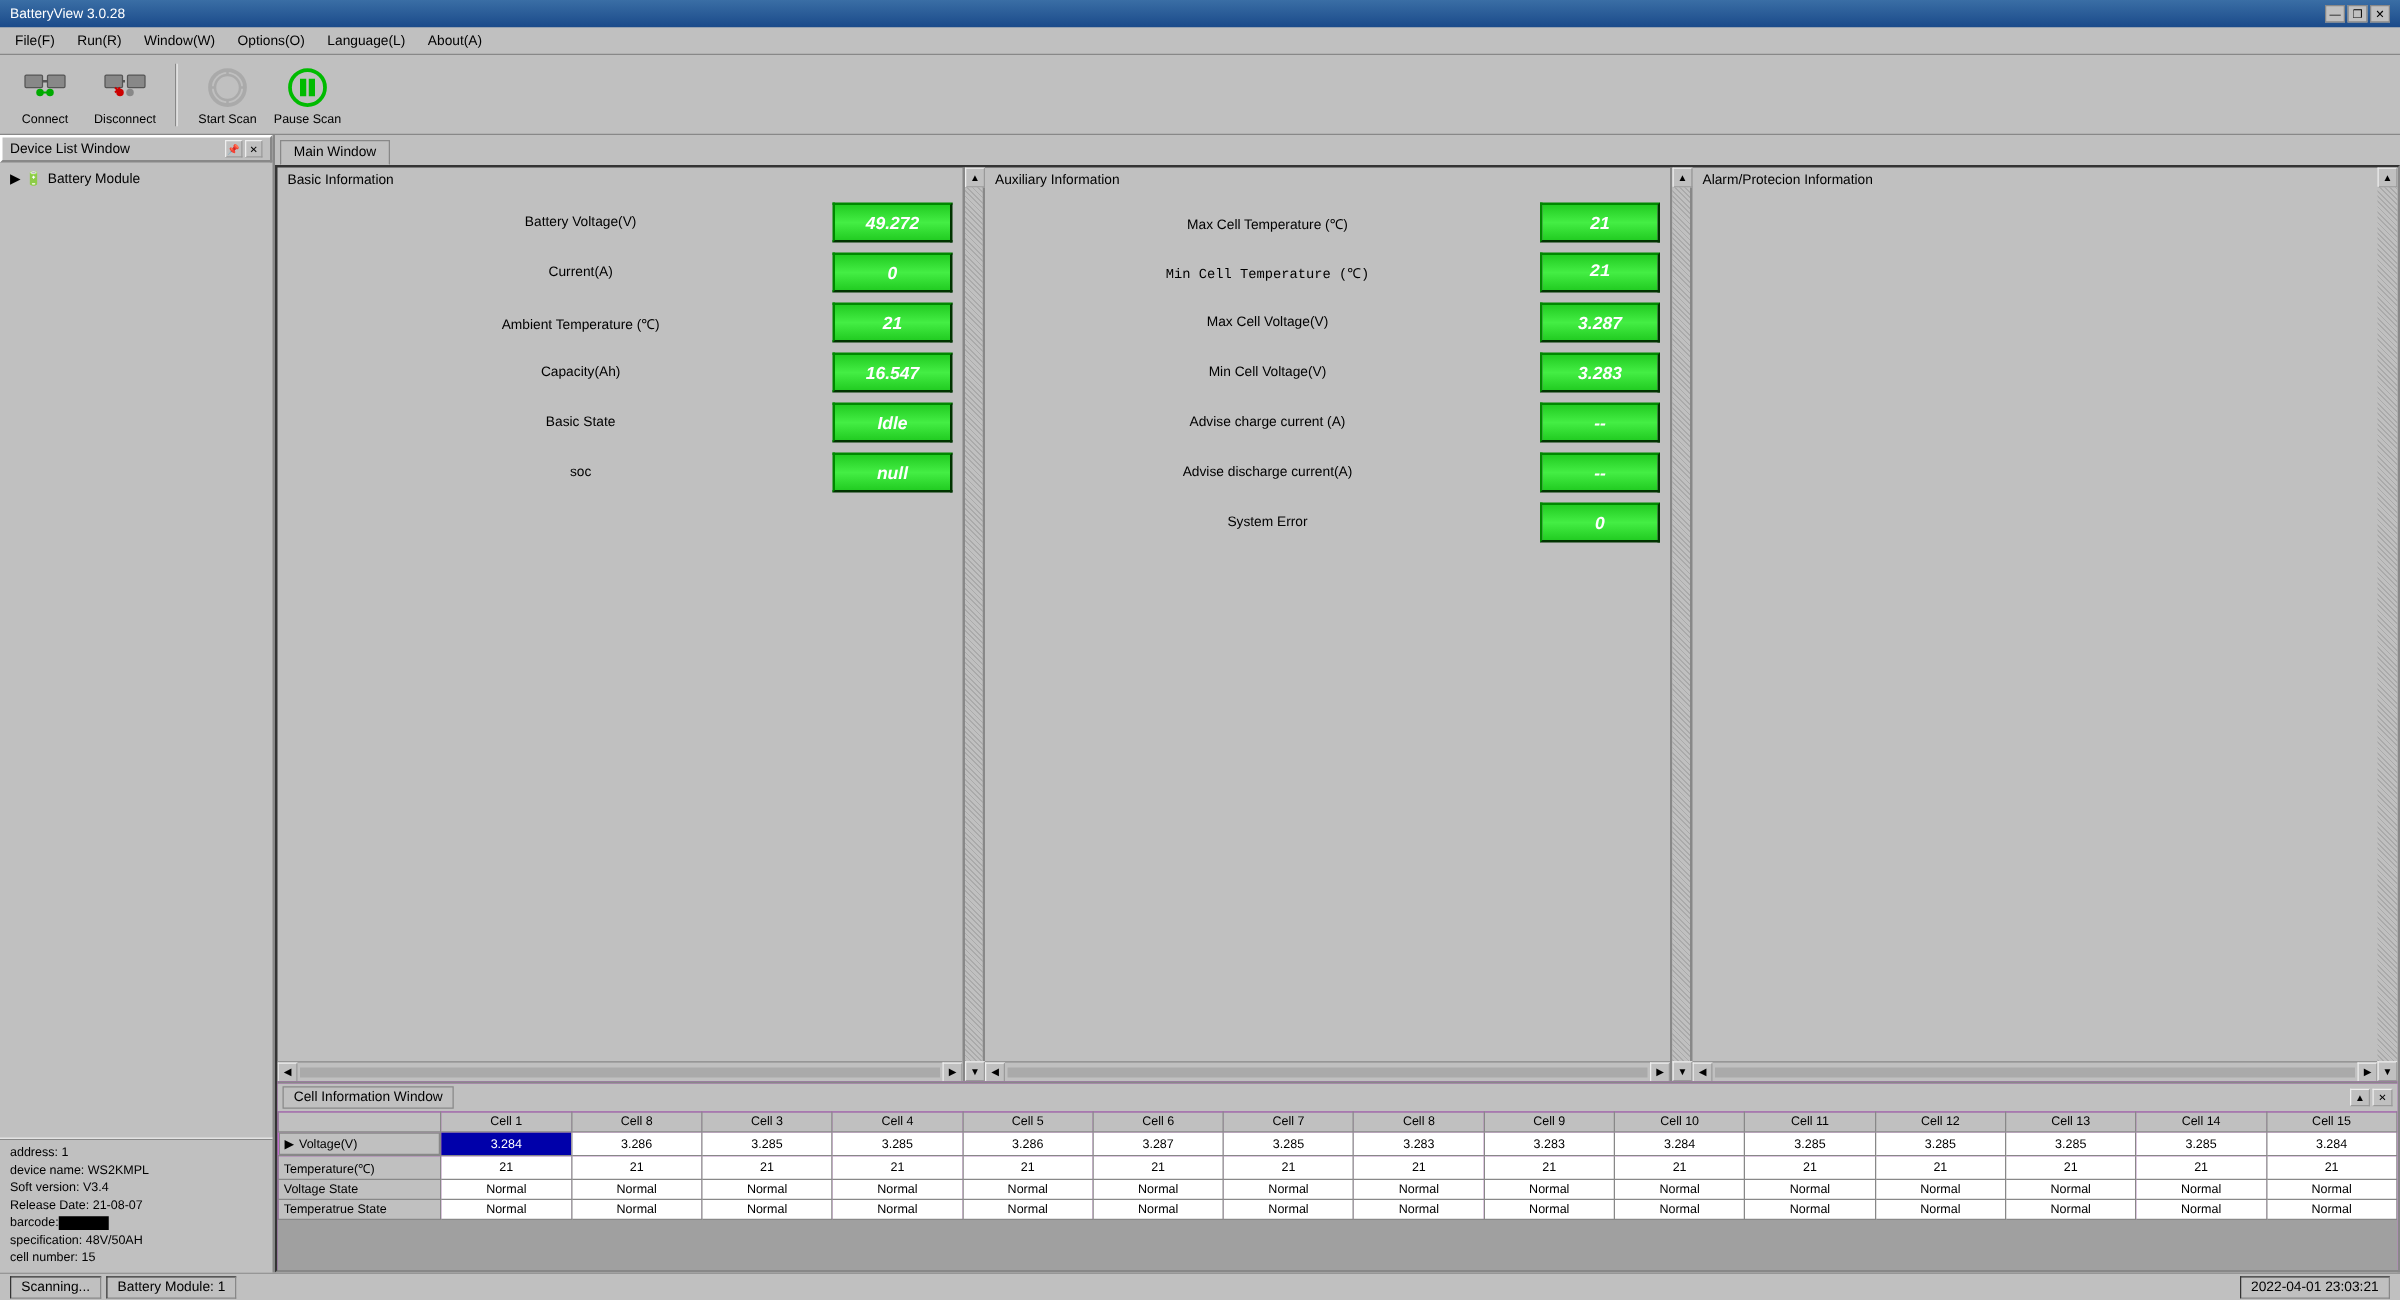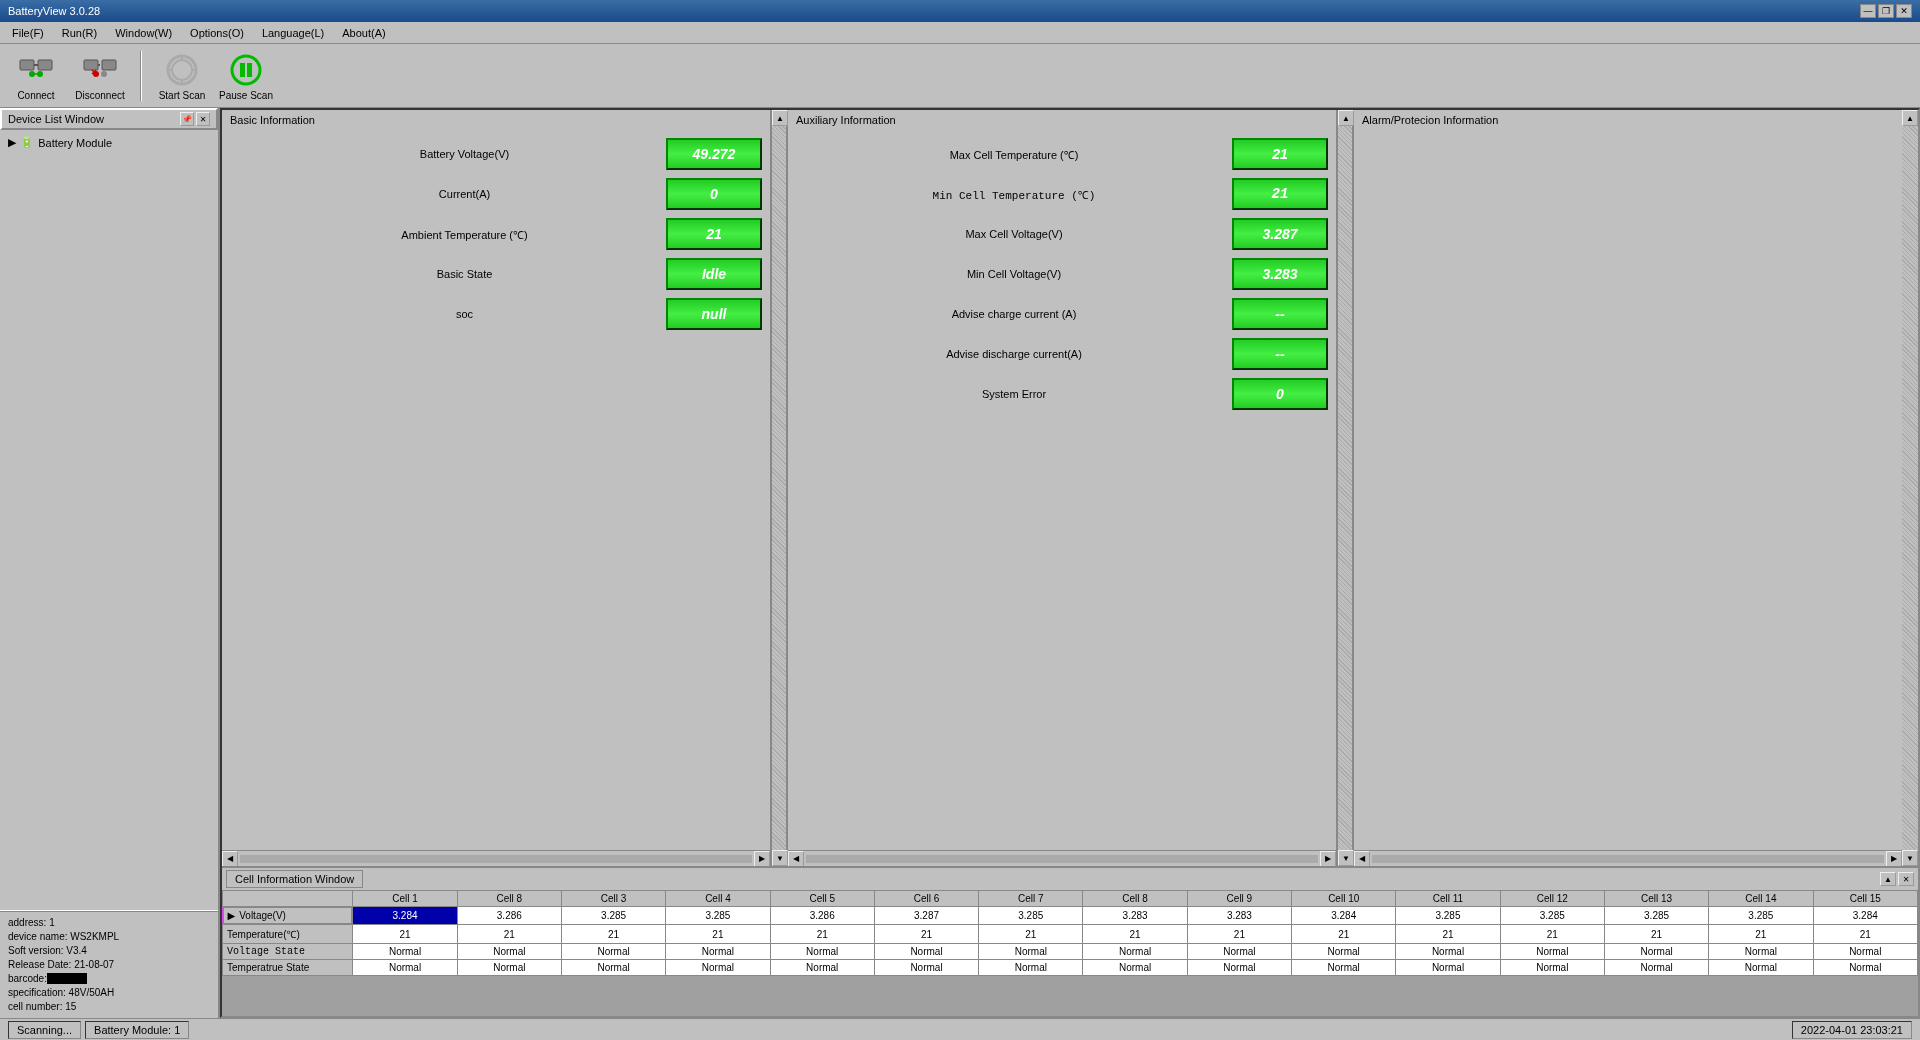--- a/index.html
+++ b/index.html
@@ -149,40 +149,49 @@
         <span>barcode:</span>
         <span style="background:#000; color:#fff; padding:0 20px;"> </span>
       </div>
       <div class="info-line">specification: 48V/50AH</div>
       <div class="info-line">cell number: 15</div>
     </div>
   </div>
 
   <div style="flex:1; display:flex; flex-direction:column; overflow:hidden;">
 
+    <div style="background:#c0c0c0; padding:4px 4px 0; display:flex;">
+      <div style="background:#c0c0c0; border:1px solid #888; border-bottom:1px solid #c0c0c0; padding:3px 10px; font-size:11px; cursor:pointer;">
+        <span>Main Window</span>
+      </div>
+    </div>
 
     <div style="border:2px inset #888; background:#c0c0c0; flex:1; display:flex; flex-direction:column; overflow:hidden; min-height:0;">
 
       <div style="flex:1; display:flex; overflow:hidden; min-height:0;">
 
         <div style="flex:1; border-right:2px solid #888; display:flex; flex-direction:column; overflow:hidden;">
           <div style="padding:4px 8px; font-size:11px;">Basic Information</div>
           <div style="flex:1; overflow:auto; padding:8px; display:flex; flex-direction:column; gap:8px;margin-left:33px;">
 
             <div style="display:flex; align-items:center; justify-content:space-between;">
               <span style="font-size:11px; flex:1; text-align:center;">Battery Voltage(V)</span>
               <div class="green-btn">49.272</div>
             </div>
             <div style="display:flex; align-items:center; justify-content:space-between;">
               <span style="font-size:11px; flex:1; text-align:center;">Current(A)</span>
               <div class="green-btn">0</div>
             </div>
             <div style="display:flex; align-items:center; justify-content:space-between;">
               <span style="font-size:11px; flex:1; text-align:center;">Ambient Temperature (℃)</span>
               <div class="green-btn">21</div>
+            </div>
+            <div style="display:flex; align-items:center; justify-content:space-between;">
+              <span style="font-size:11px; flex:1; text-align:center;">Capacity(Ah)</span>
+              <div class="green-btn">16.547</div>
             </div>
             <div style="display:flex; align-items:center; justify-content:space-between;">
               <span style="font-size:11px; flex:1; text-align:center;">Basic State</span>
               <div class="green-btn">Idle</div>
             </div>
             <div style="display:flex; align-items:center; justify-content:space-between;">
               <span style="font-size:11px; flex:1; text-align:center;">soc</span>
               <div class="green-btn">null</div>
             </div>
           </div>
@@ -337,21 +346,21 @@
                 <td style="border:1px solid #888;padding:2px 4px;text-align:center;background:white;">21</td>
                 <td style="border:1px solid #888;padding:2px 4px;text-align:center;background:white;">21</td>
                 <td style="border:1px solid #888;padding:2px 4px;text-align:center;background:white;">21</td>
                 <td style="border:1px solid #888;padding:2px 4px;text-align:center;background:white;">21</td>
                 <td style="border:1px solid #888;padding:2px 4px;text-align:center;background:white;">21</td>
                 <td style="border:1px solid #888;padding:2px 4px;text-align:center;background:white;">21</td>
                 <td style="border:1px solid #888;padding:2px 4px;text-align:center;background:white;">21</td>
               </tr>
 
               <tr>
-                <td style="background:#c0c0c0;border:1px solid #888;padding:2px 4px;font-family:Liberation Mono, monospace;">Voltage State</td>
+                <td style="background:#c0c0c0;border:1px solid #888;padding:2px 4px;">Voltage State</td>
                 <td style="border:1px solid #888;padding:2px 4px;text-align:center;background:white;">Normal</td>
                 <td style="border:1px solid #888;padding:2px 4px;text-align:center;background:white;">Normal</td>
                 <td style="border:1px solid #888;padding:2px 4px;text-align:center;background:white;">Normal</td>
                 <td style="border:1px solid #888;padding:2px 4px;text-align:center;background:white;">Normal</td>
                 <td style="border:1px solid #888;padding:2px 4px;text-align:center;background:white;">Normal</td>
                 <td style="border:1px solid #888;padding:2px 4px;text-align:center;background:white;">Normal</td>
                 <td style="border:1px solid #888;padding:2px 4px;text-align:center;background:white;">Normal</td>
                 <td style="border:1px solid #888;padding:2px 4px;text-align:center;background:white;">Normal</td>
                 <td style="border:1px solid #888;padding:2px 4px;text-align:center;background:white;">Normal</td>
                 <td style="border:1px solid #888;padding:2px 4px;text-align:center;background:white;">Normal</td>

